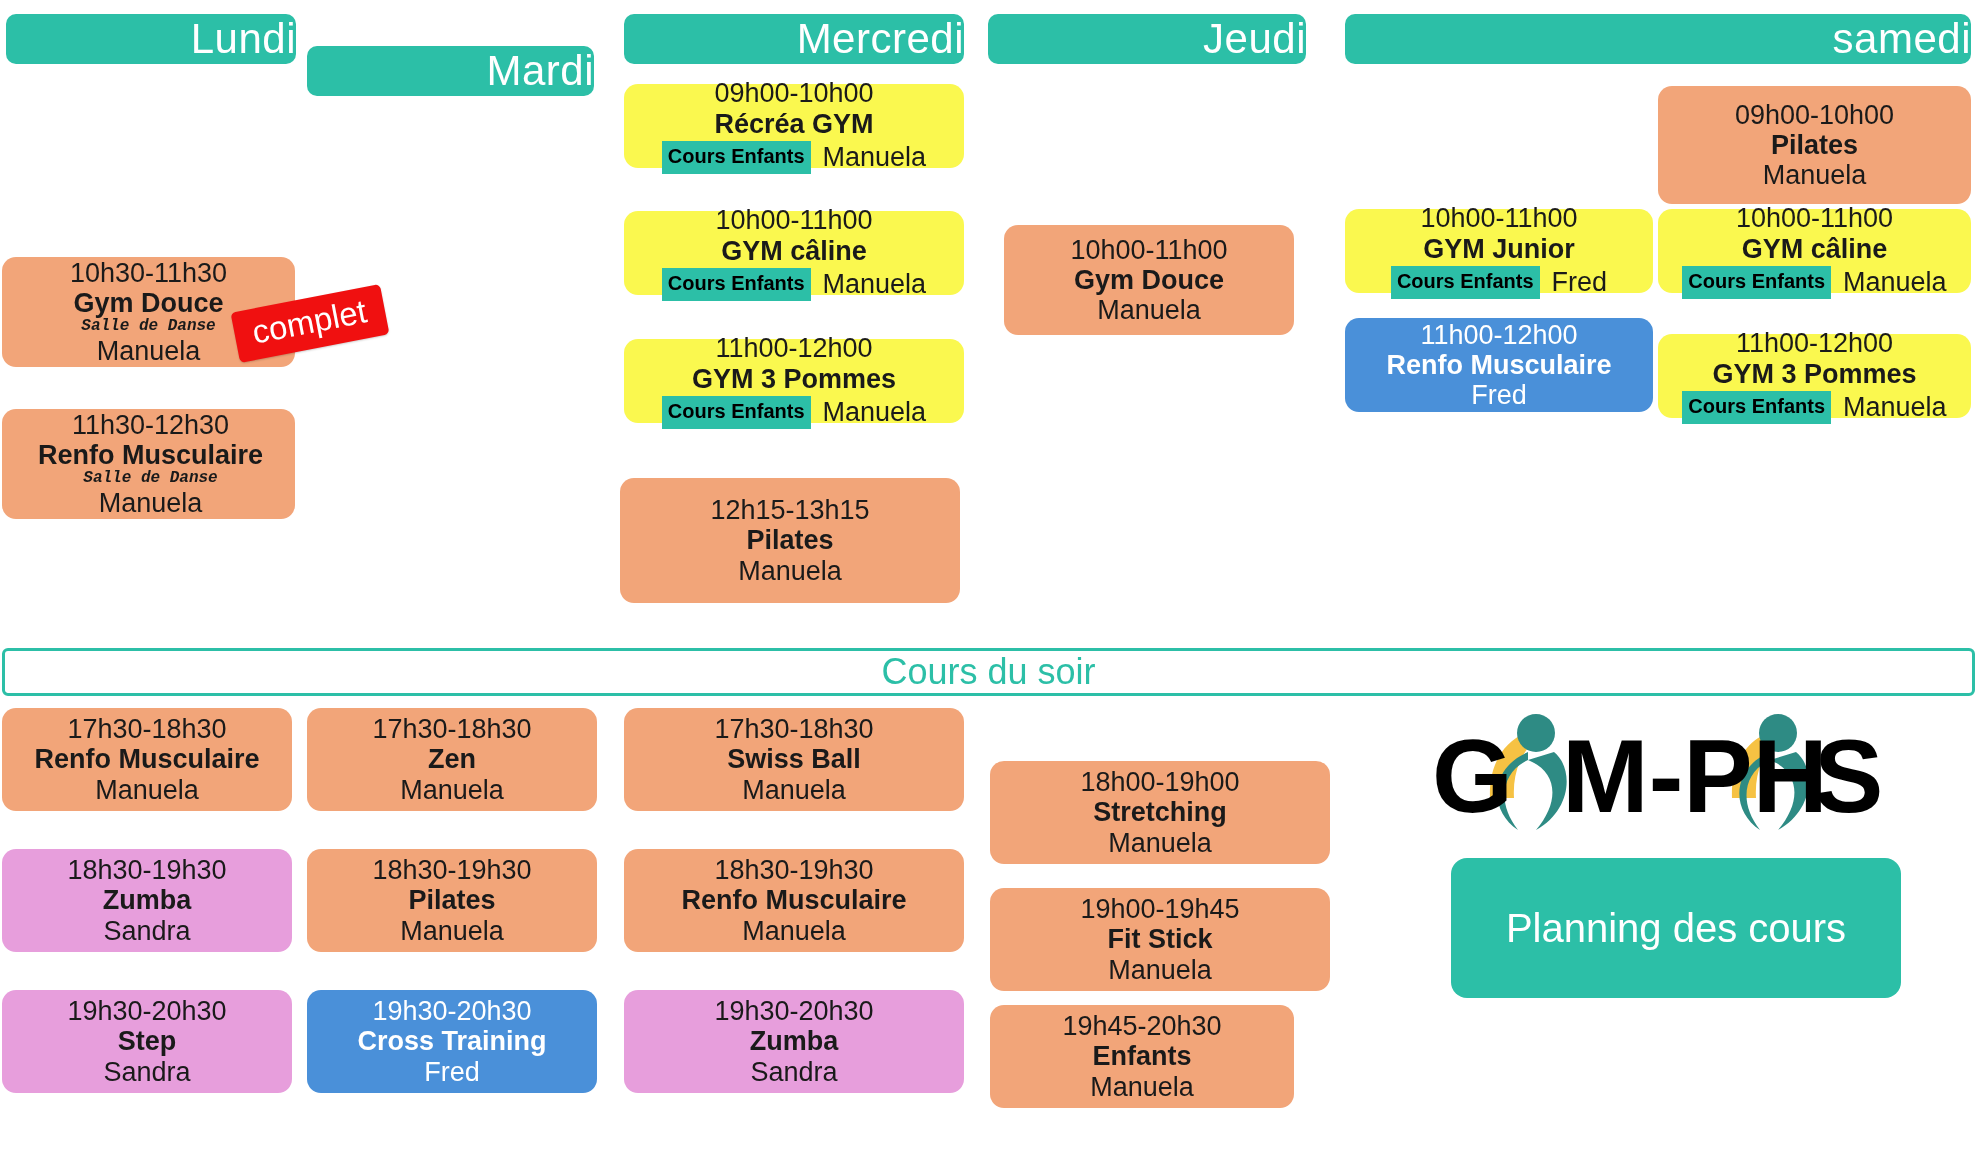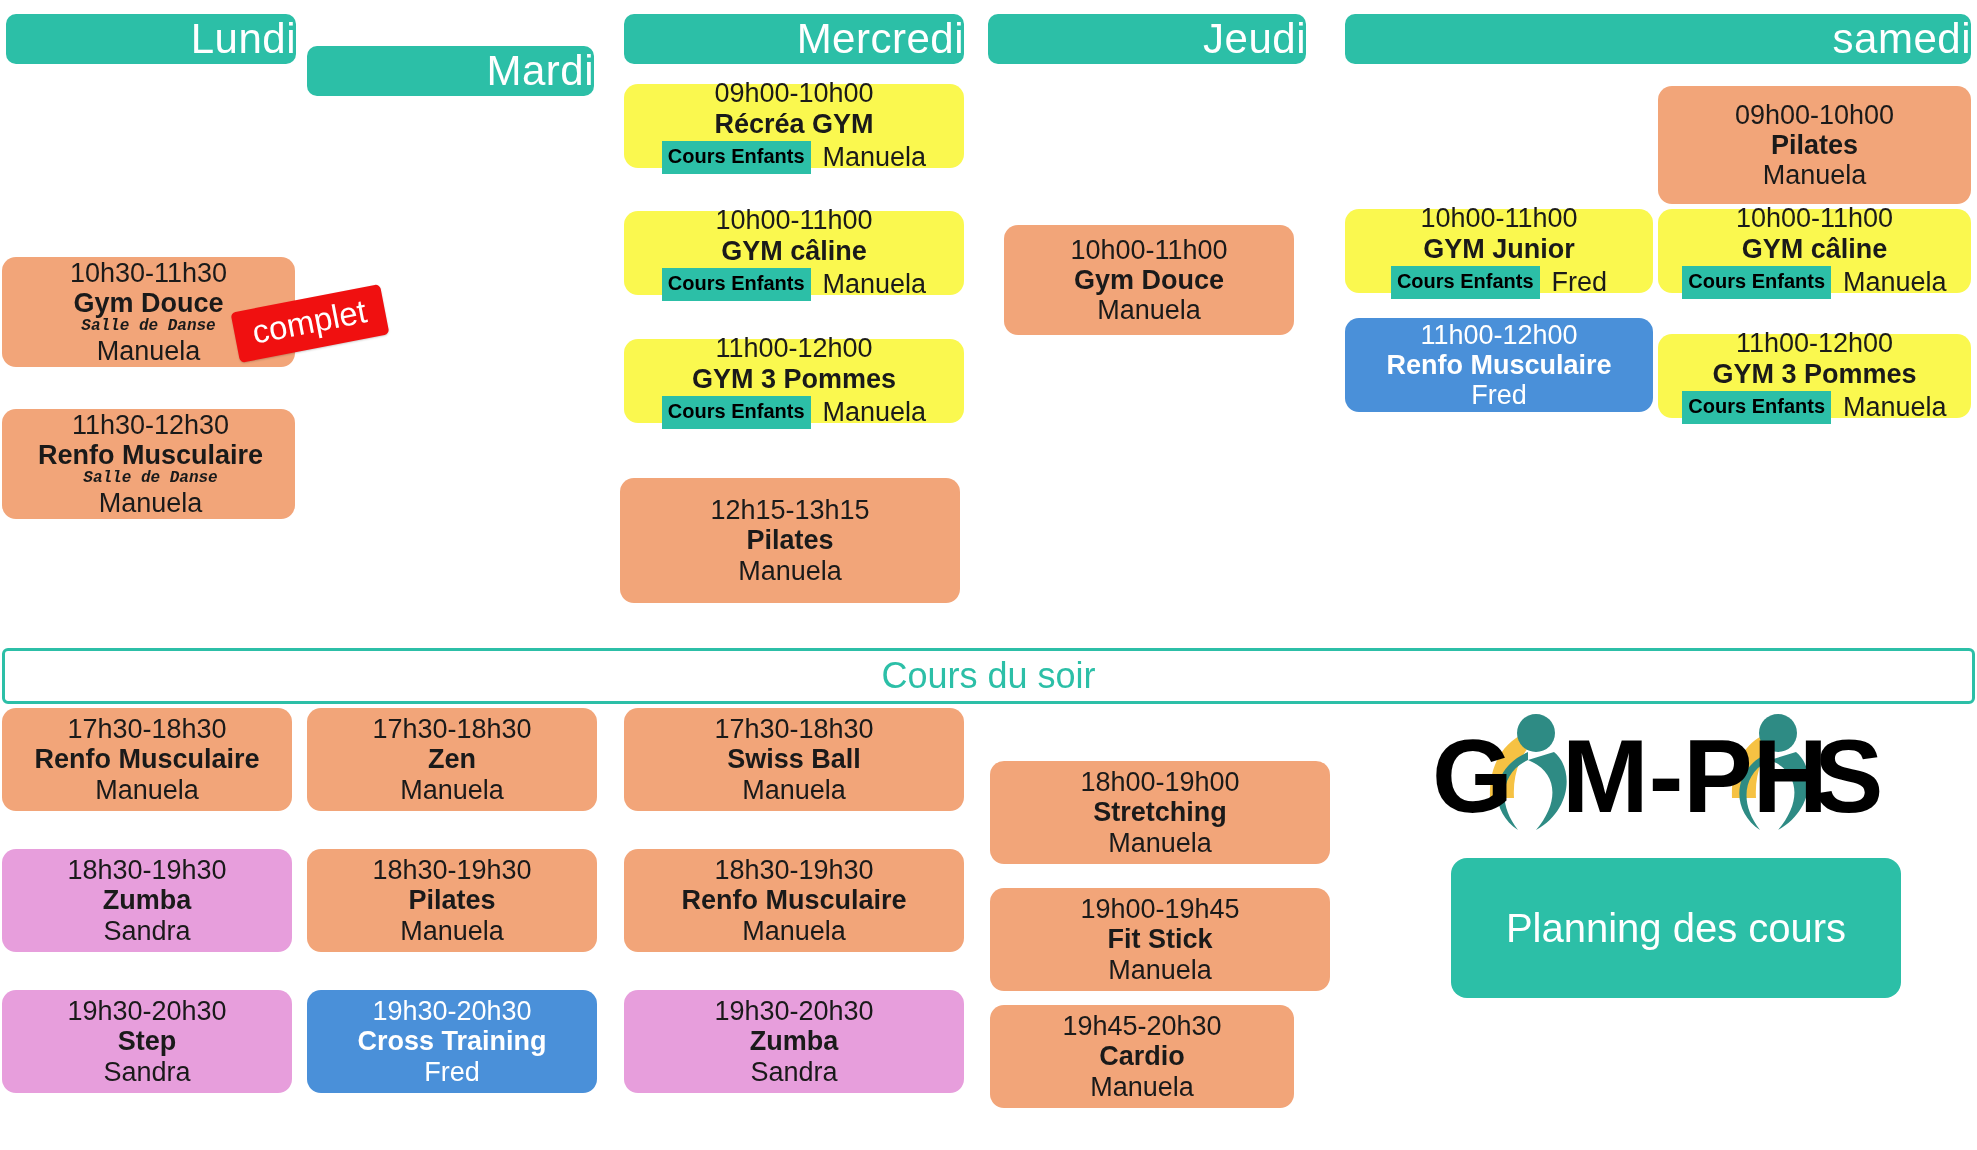--- a/index.html
+++ b/index.html
@@ -208,21 +208,21 @@
   </div>
   <div class="card c-yellow" style="left:1658px;top:334px;width:313px;height:84px;">
     <span class="time">11h00-12h00</span>
     <span class="title">GYM 3 Pommes</span>
     <div class="kidrow">
       <span class="kidtag">Cours Enfants</span>
       <span class="coach">Manuela</span>
     </div>
   </div>
 
-  <div class="evening-banner" style="left:2px;top:648px;width:1973px;height:56px;">
+  <div class="evening-banner" style="left:2px;top:648px;width:1973px;height:48px;">
     <span>Cours du soir</span>
   </div>
 
   <div class="card c-orange" style="left:2px;top:708px;width:290px;height:103px;">
     <span class="time">17h30-18h30</span>
     <span class="title">Renfo Musculaire</span>
     <span class="coach">Manuela</span>
   </div>
   <div class="card c-pink" style="left:2px;top:849px;width:290px;height:103px;">
     <span class="time">18h30-19h30</span>
@@ -272,21 +272,21 @@
     <span class="title">Stretching</span>
     <span class="coach">Manuela</span>
   </div>
   <div class="card c-orange" style="left:990px;top:888px;width:340px;height:103px;">
     <span class="time">19h00-19h45</span>
     <span class="title">Fit Stick</span>
     <span class="coach">Manuela</span>
   </div>
   <div class="card c-orange" style="left:990px;top:1005px;width:304px;height:103px;align-items:center;">
     <span class="time">19h45-20h30</span>
-    <span class="title">Cardio</span>
+    <span class="title">Enfants</span>
     <span class="coach">Manuela</span>
   </div>
 
   <div class="brand-logo" style="left:1432px;top:706px;width:456px;height:130px;">
     <svg viewBox="0 0 456 130" width="456" height="130">
 
       <path d="M58 92 C56 46 86 20 120 24 C96 34 80 58 82 92 Z" fill="#F6C243"></path>
 
       <circle cx="104" cy="27" r="19" fill="#2E8B84"></circle>
       <path d="M122 46 C142 62 140 104 104 124 C128 96 126 66 96 54 Z" fill="#2E8B84"></path>

